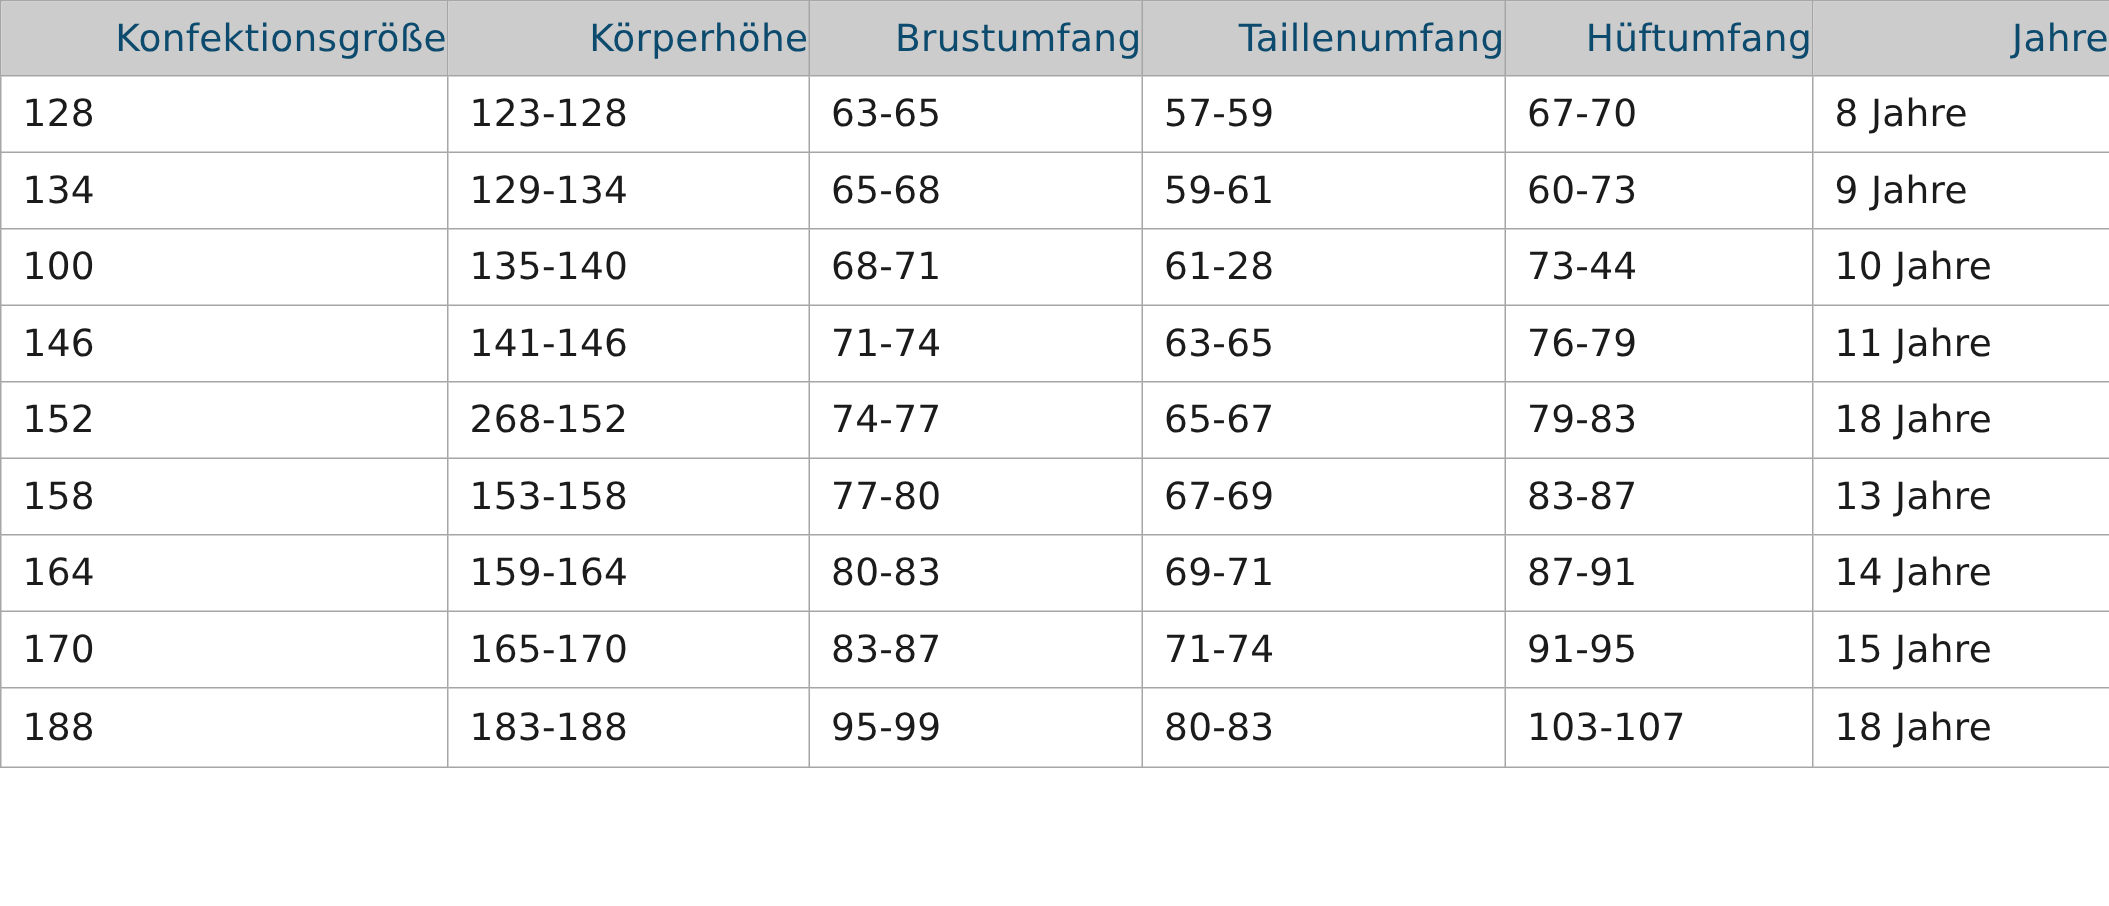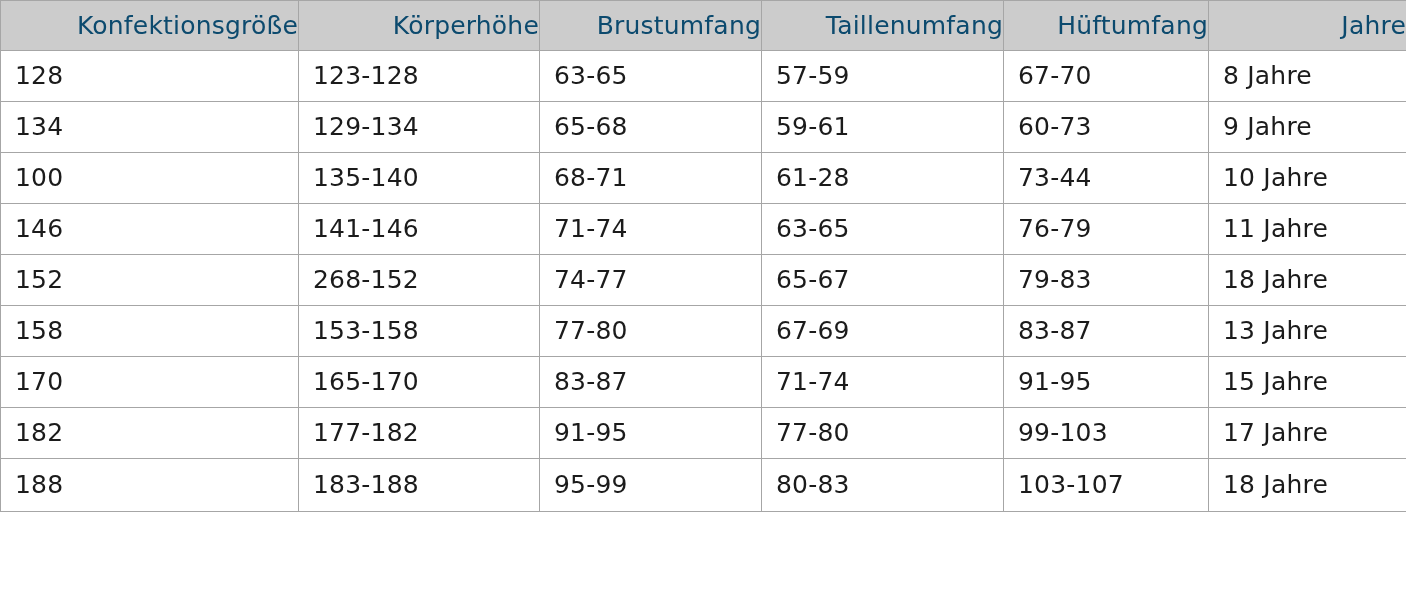--- a/index.html
+++ b/index.html
@@ -118,34 +118,34 @@
     </tr>
     <tr>
       <td>158</td>
       <td>153-158</td>
       <td>77-80</td>
       <td>67-69</td>
       <td>83-87</td>
       <td>13 Jahre</td>
     </tr>
     <tr>
+      <td>164</td>
+      <td>159-164</td>
+      <td>80-83</td>
+      <td>69-71</td>
+      <td>87-91</td>
+      <td>14 Jahre</td>
+    </tr>
+    <tr>
       <td>170</td>
       <td>165-170</td>
       <td>83-87</td>
       <td>71-74</td>
       <td>91-95</td>
       <td>15 Jahre</td>
-    </tr>
-    <tr>
-      <td>182</td>
-      <td>177-182</td>
-      <td>91-95</td>
-      <td>77-80</td>
-      <td>99-103</td>
-      <td>17 Jahre</td>
     </tr>
     <tr>
       <td>188</td>
       <td>183-188</td>
       <td>95-99</td>
       <td>80-83</td>
       <td>103-107</td>
       <td>18 Jahre</td>
     </tr>
   </tbody>

